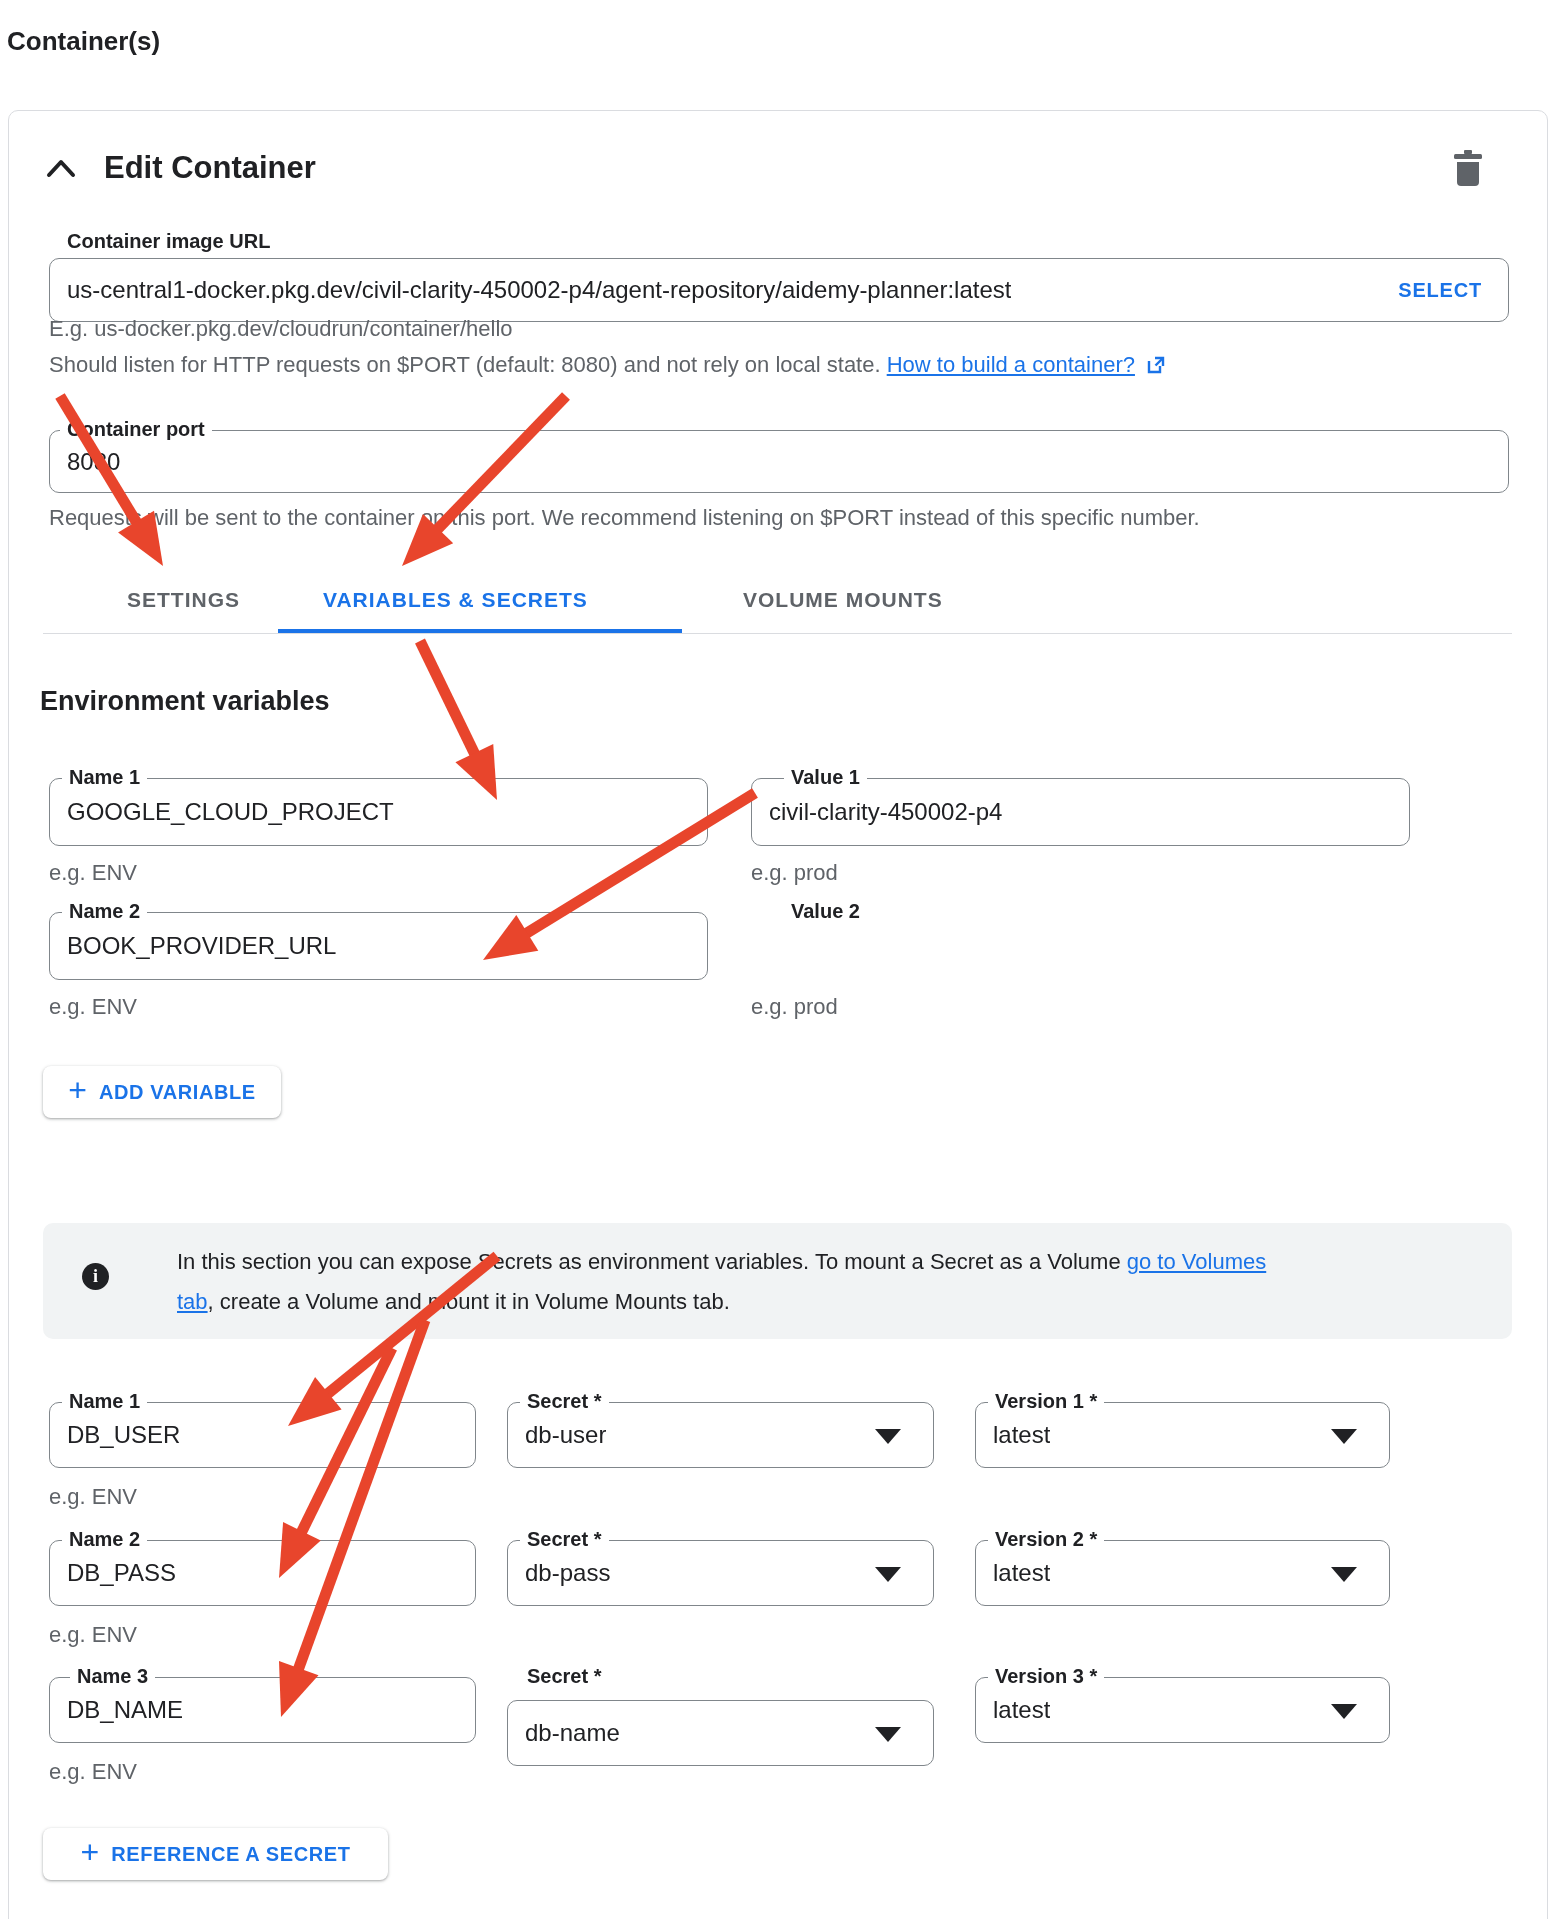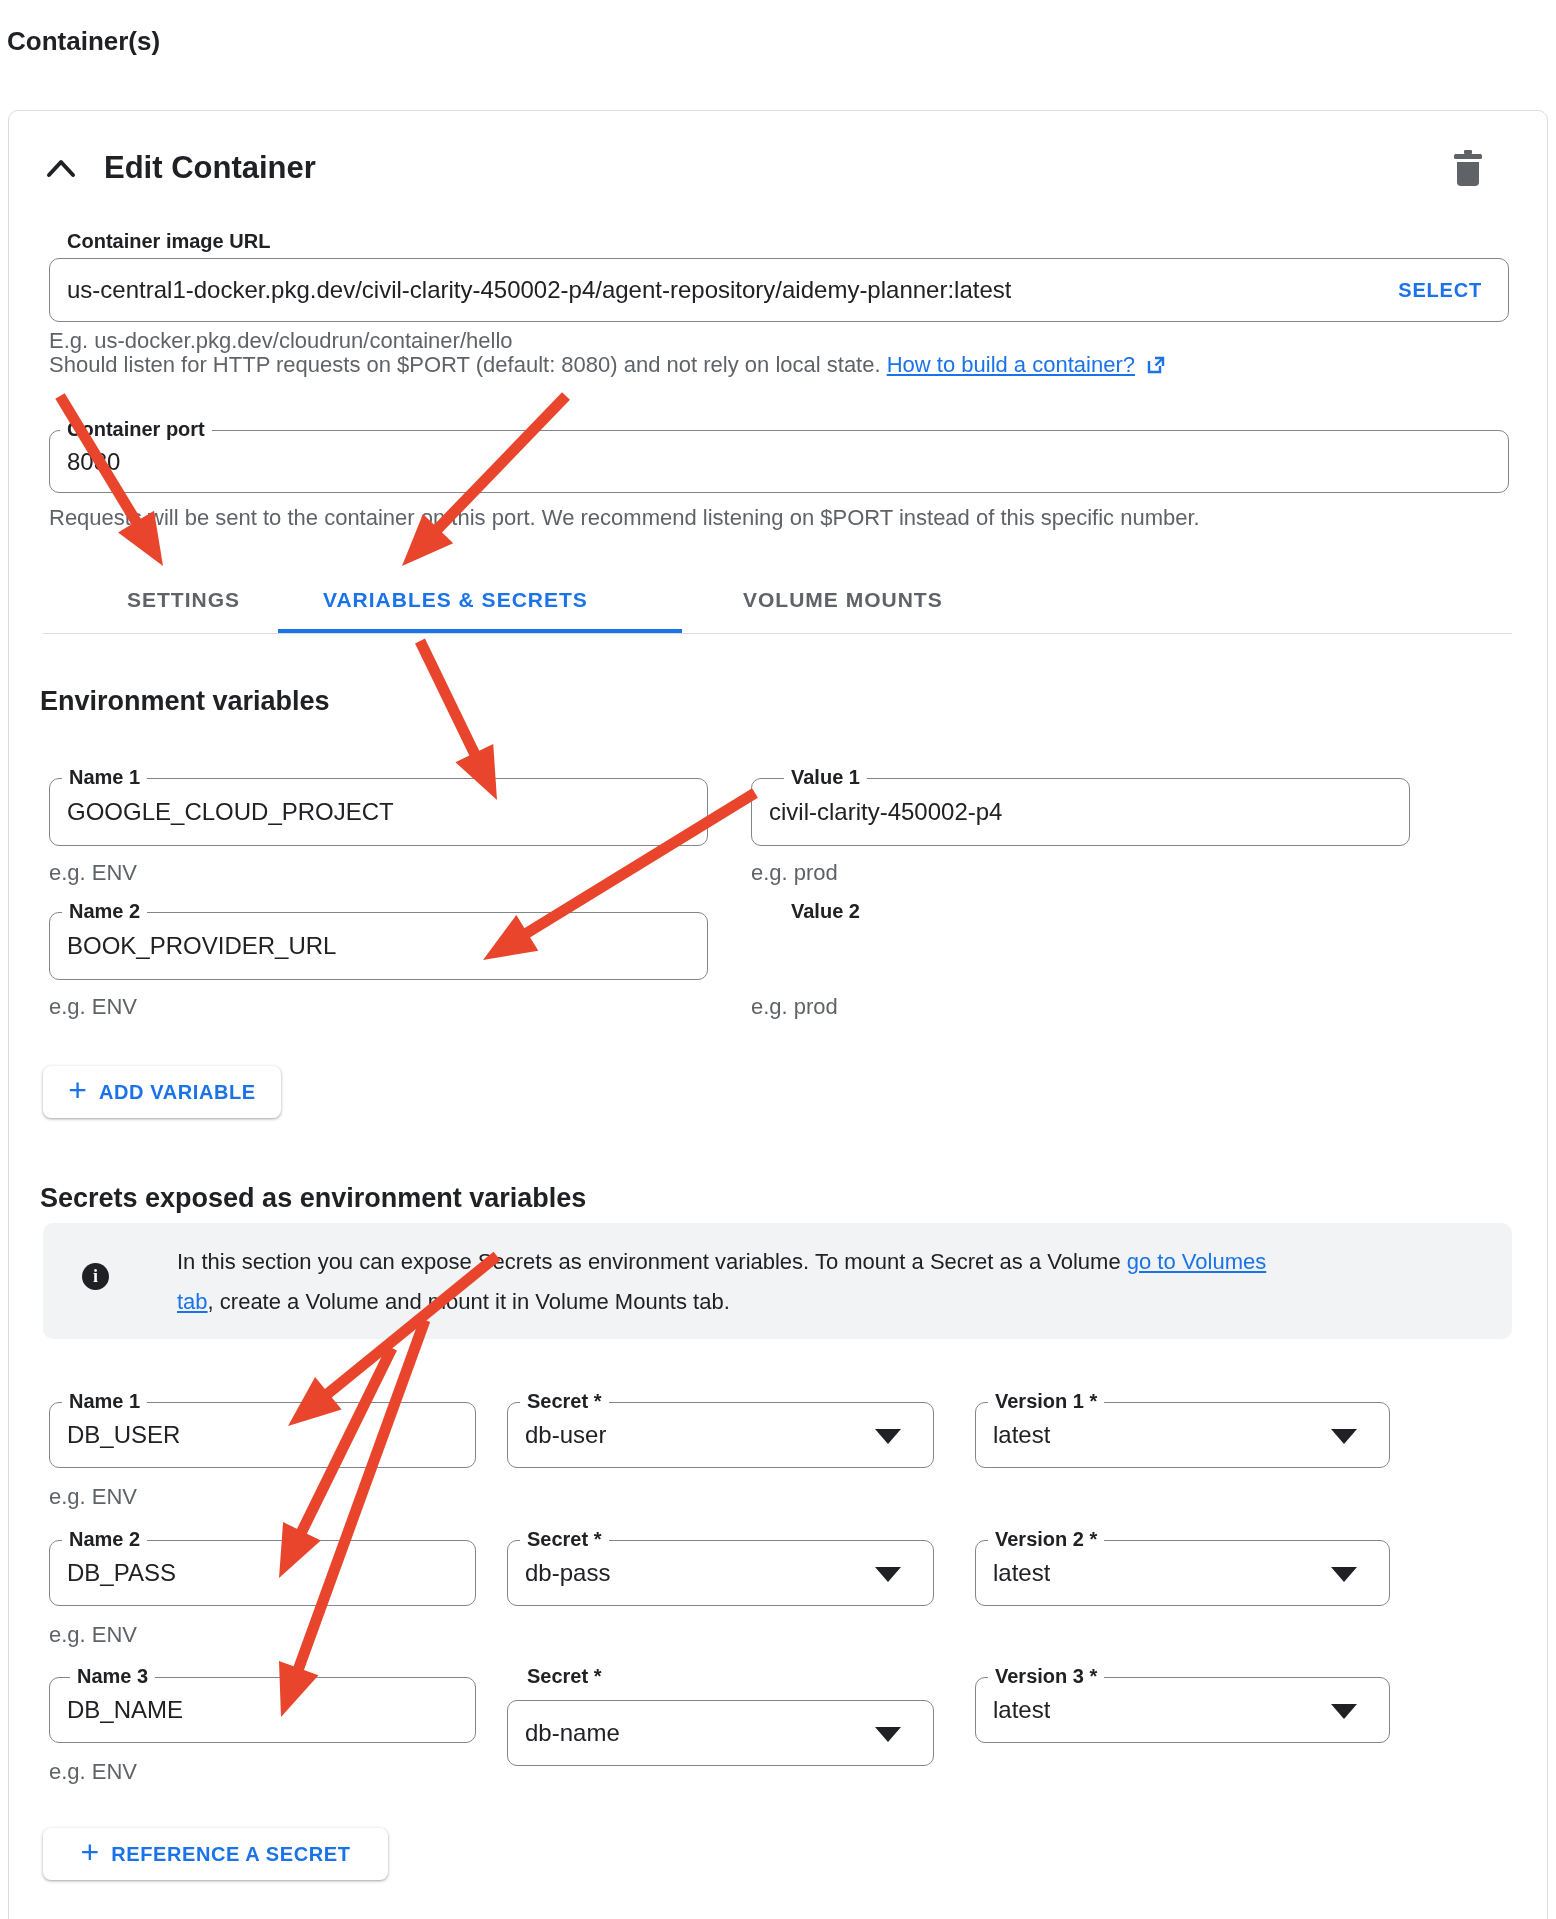--- a/index.html
+++ b/index.html
@@ -67,21 +67,21 @@
     <rect x="12" y="0" width="8" height="4" rx="1" fill="#5f6368"></rect>
     <rect x="2" y="4" width="28" height="5" rx="1.5" fill="#5f6368"></rect>
     <path d="M5 12 h22 v20 a4 4 0 0 1 -4 4 h-14 a4 4 0 0 1 -4 -4 z" fill="#5f6368"></path>
   </svg>
 
   <div class="field-label" style="left:60px; top:230px;">Container image URL</div>
   <div class="field" style="left:49px; top:258px; width:1460px; height:64px;">
     <span class="ftext" style="max-width:1280px;">us-central1-docker.pkg.dev/civil-clarity-450002-p4/agent-repository/aidemy-planner:latest</span>
     <span class="select-btn">SELECT</span>
   </div>
-  <div class="helper" style="left:49px; top:328px;">E.g. us-docker.pkg.dev/cloudrun/container/hello</div>
+  <div class="helper" style="left:49px; top:316px;">E.g. us-docker.pkg.dev/cloudrun/container/hello</div>
   <div class="helper" style="left:49px; top:352px;">
     <span>Should listen for HTTP requests on $PORT (default: 8080) and not rely on local state. </span><span class="link">How to build a container?</span>
     <svg width="20" height="20" viewBox="0 0 20 20" style="vertical-align:-3px; margin-left:5px;">
       <path d="M3 6 v11 h11 v-6" fill="none" stroke="#1a73e8" stroke-width="2.4"></path>
       <path d="M9 3 h8 v8" fill="none" stroke="#1a73e8" stroke-width="2.4"></path>
       <path d="M17 3 L9.5 10.5" stroke="#1a73e8" stroke-width="2.4"></path>
     </svg>
   </div>
 
   <div class="field-label" style="left:60px; top:418px;">Container port</div>
@@ -115,21 +115,20 @@
   </div>
   <div class="field-label" style="left:784px; top:900px;">Value 2</div>
   <div class="helper" style="left:49px; top:994px;">e.g. ENV</div>
   <div class="helper" style="left:751px; top:994px;">e.g. prod</div>
 
   <button class="pill-btn" style="left:43px; top:1066px; width:238px; height:52px;">
     <span class="plus">+</span>
     <span class="blabel">ADD VARIABLE</span>
   </button>
 
-  <div class="abs section-heading" style="left:40px; top:1183px;">Secrets exposed as environment variables</div>
 
   <div class="info-box"></div>
   <div class="info-icon">i</div>
   <div class="info-line" style="left:177px; top:1249px;">
     <span>In this section you can expose Secrets as environment variables. To mount a Secret as a Volume </span><span class="link">go to Volumes</span>
   </div>
   <div class="info-line" style="left:177px; top:1289px;">
     <span class="link">tab</span><span>, create a Volume and mount it in Volume Mounts tab.</span>
   </div>
 

